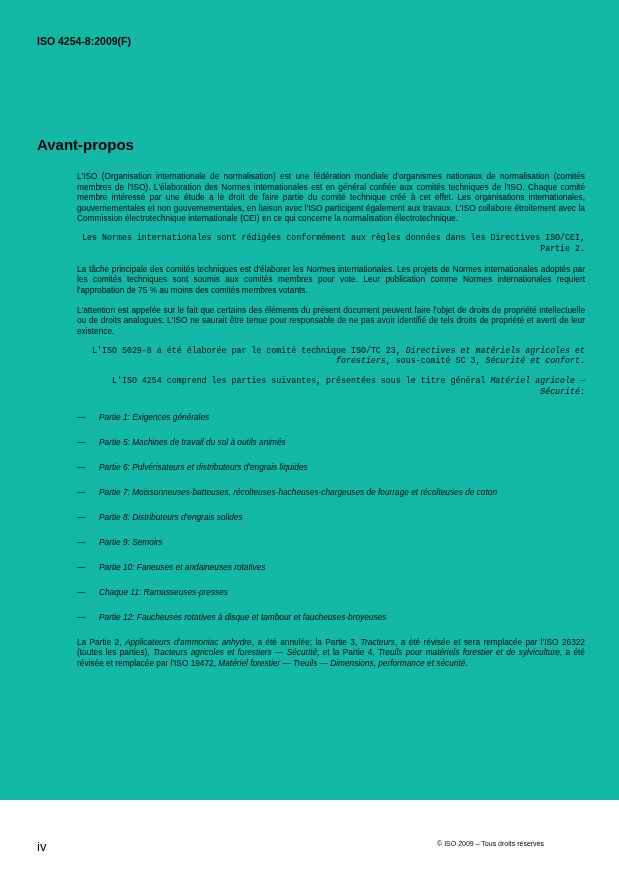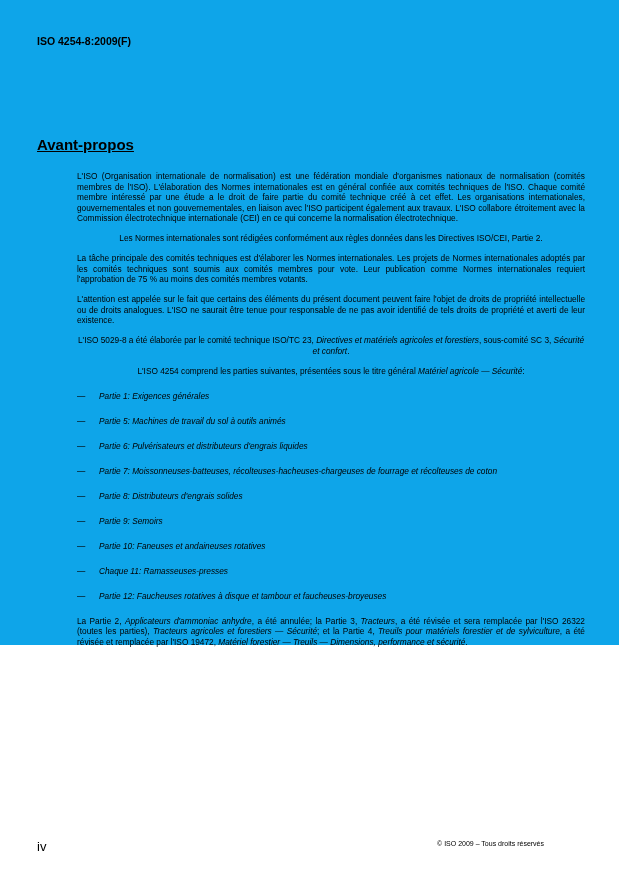--- a/index.html
+++ b/index.html
@@ -11,53 +11,52 @@
       width: 619px;
       height: 877px;
       position: relative;
       overflow: hidden;
       font-family: "Liberation Sans", sans-serif;
       color: #000;
     }
     .page {
       position: absolute;
       left: 0; top: 0;
-      width: 619px; height: 645px;
-      background: #0ea5e9;
+      width: 619px; height: 800px;
+      background: #14b8a6;
     }
     .doc-id {
       position: absolute;
       left: 37px;
       top: 35px;
       font-size: 10.5px;
       font-weight: bold;
       letter-spacing: 0;
     }
     .title {
       position: absolute;
       left: 37px;
       top: 136px;
       font-size: 15px;
       font-weight: bold;
-      text-decoration: underline;
     }
     .body {
       position: absolute;
       left: 37px;
       top: 171px;
       width: 508px;
       font-size: 8.3px;
       line-height: 10.5px;
       margin-left: 40px;
     }
     .body p {
       margin: 0 0 9.6px 0;
       text-align: justify;
     }
-    .body p.left { text-align: center; }
+    .body p.left { text-align: right; font-family: Liberation Mono, monospace; }
     .body i { font-style: italic; }
     ul.parts {
       list-style: none;
       margin: 0;
       padding: 0;
     }
     ul.parts li {
       position: relative;
       padding-left: 22px;
       margin: 0 0 14.5px 0;

